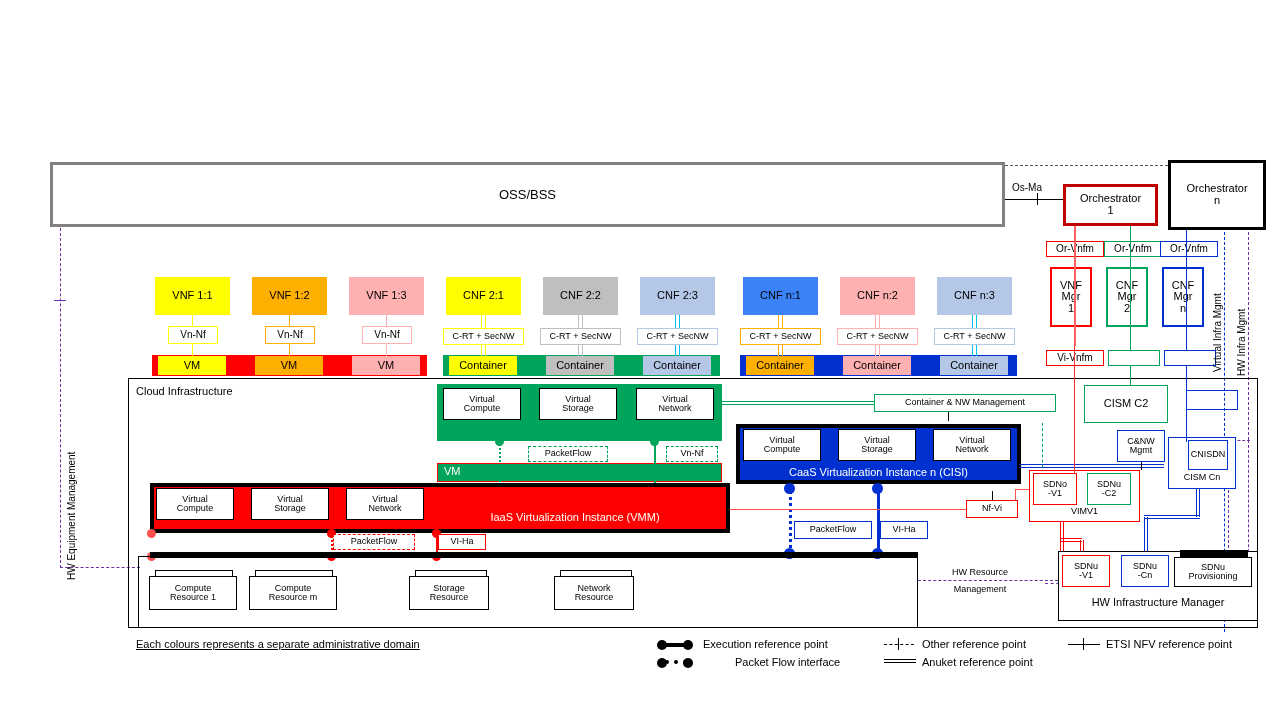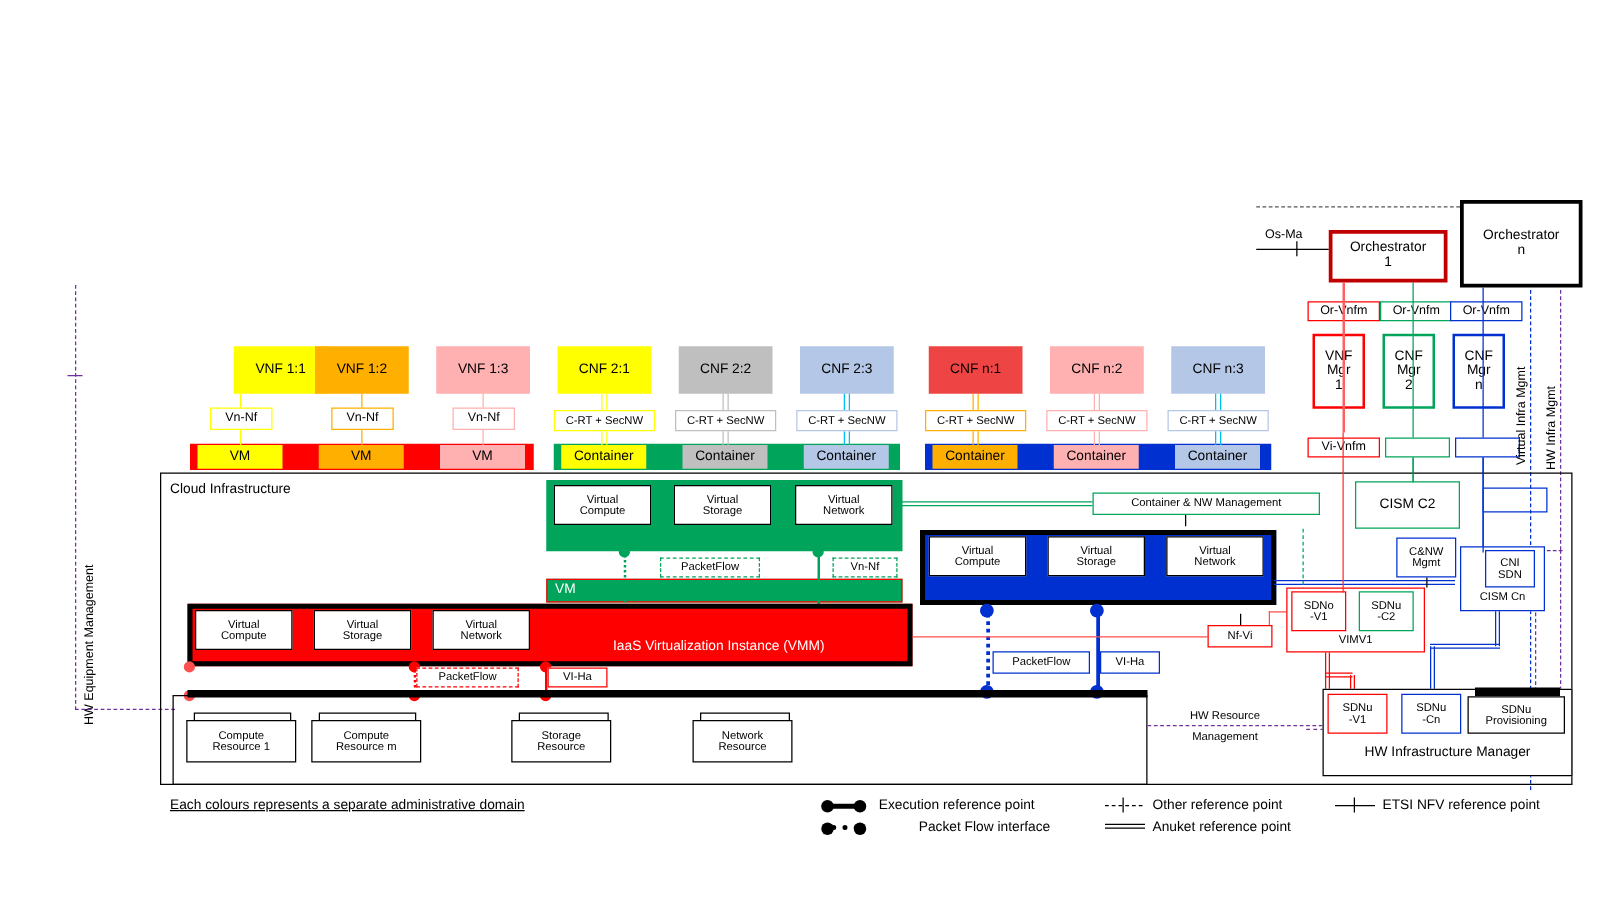--- a/index.html
+++ b/index.html
@@ -14,20 +14,23 @@
   .xs{font-size:9px;}
   .vert{writing-mode:vertical-rl;transform:rotate(180deg);}
   .whitebox{background:#fff;}
   .dot{border-radius:50%;}
 </style>
 </head>
 <body>
 
 <div id="stage">
 
+  <div class="abs ctr" style="left:50px;top:162px;width:955px;height:65px;border:3px solid #808080;background:#fff;font-size:13px;">
+    <span>OSS/BSS</span>
+  </div>
 
   <div class="abs" style="left:1005px;top:199px;width:63px;height:0;border-top:1px solid #000;"></div>
   <div class="abs" style="left:1037px;top:193px;width:0;height:12px;border-left:1px solid #000;"></div>
   <div class="abs sm" style="left:1007px;top:182px;width:40px;text-align:center;">Os-Ma</div>
 
   <div class="abs ctr" style="left:1063px;top:184px;width:95px;height:42px;border:3px solid #C00000;background:#fff;font-size:11px;flex-direction:column;">
     <span>Orchestrator</span>
     <span>1</span>
   </div>
   <div class="abs ctr" style="left:1168px;top:160px;width:98px;height:70px;border:3px solid #000;background:#fff;font-size:11px;flex-direction:column;">
@@ -82,21 +85,21 @@
 
   <div class="abs" style="left:60px;top:228px;width:0;height:340px;border-left:1.5px dashed #7030A0;"></div>
   <div class="abs" style="left:54px;top:300px;width:12px;height:0;border-top:1px solid #7030A0;"></div>
   <div class="abs vert sm" style="left:66px;top:410px;height:170px;">HW Equipment Management</div>
   <div class="abs" style="left:60px;top:567px;width:80px;height:0;border-top:1.5px dashed #7030A0;"></div>
 
   <div class="abs" style="left:152px;top:355px;width:275px;height:21px;background:#FF0000;"></div>
   <div class="abs" style="left:443px;top:355px;width:277px;height:21px;background:#00A45A;"></div>
   <div class="abs" style="left:740px;top:355px;width:277px;height:21px;background:#0030D0;"></div>
 
-  <div class="abs ctr lbl" style="left:155px;top:277px;width:75px;height:38px;background:#FFFF00;margin-left:32px;">
+  <div class="abs ctr lbl" style="left:155px;top:277px;width:75px;height:38px;background:#FFFF00;">
     <span>VNF 1:1</span>
     </div>
   <div class="abs" style="left:192px;top:315px;width:0;height:50px;border-left:1.5px solid #FFFF00;"></div>
   <div class="abs ctr sm whitebox" style="left:168px;top:326px;width:50px;height:18px;border:1px solid #FFFF00;">
     <span>Vn-Nf</span>
     </div>
   <div class="abs ctr lbl" style="left:158px;top:356px;width:68px;height:19px;background:#FFFF00;">
     <span>VM</span>
     </div>
 
@@ -148,21 +151,21 @@
     <span>CNF 2:3</span>
     </div>
   <div class="abs" style="left:675px;top:315px;width:5px;height:50px;border-left:1.5px solid #00C0F0;border-right:1.5px solid #00C0F0;"></div>
   <div class="abs ctr xs whitebox" style="left:637px;top:328px;width:81px;height:17px;border:1px solid #B4C7E7;">
     <span>C-RT + SecNW</span>
     </div>
   <div class="abs ctr lbl" style="left:643px;top:356px;width:68px;height:19px;background:#B4C7E7;">
     <span>Container</span>
     </div>
 
-  <div class="abs ctr lbl" style="left:743px;top:277px;width:75px;height:38px;background:#ef4444;">
+  <div class="abs ctr lbl" style="left:743px;top:277px;width:75px;height:38px;background:#3b82f6;">
     <span>CNF n:1</span>
     </div>
   <div class="abs" style="left:778px;top:315px;width:5px;height:50px;border-left:1.5px solid #FFAF00;border-right:1.5px solid #FFAF00;"></div>
   <div class="abs ctr xs whitebox" style="left:740px;top:328px;width:81px;height:17px;border:1px solid #FFAF00;">
     <span>C-RT + SecNW</span>
     </div>
   <div class="abs ctr lbl" style="left:746px;top:356px;width:68px;height:19px;background:#FFAF00;">
     <span>Container</span>
     </div>
 
@@ -233,20 +236,21 @@
     <span>Compute</span>
     </div>
   <div class="abs ctr xs whitebox" style="left:838px;top:429px;width:78px;height:32px;border:1px solid #000;flex-direction:column;">
     <span>Virtual</span>
     <span>Storage</span>
     </div>
   <div class="abs ctr xs whitebox" style="left:933px;top:429px;width:78px;height:32px;border:1px solid #000;flex-direction:column;">
     <span>Virtual</span>
     <span>Network</span>
     </div>
+  <div class="abs ctr lbl" style="left:740px;top:464px;width:277px;height:18px;color:#fff;">CaaS Virtualization Instance n (CISI)</div>
 
   <div class="abs" style="left:1019px;top:464px;width:145px;height:4px;border-top:1.5px solid #0030D0;border-bottom:1.5px solid #0030D0;"></div>
 
   <div class="abs" style="left:789px;top:486px;width:0;height:68px;border-left:3px dotted #0030D0;"></div>
   <div class="abs dot" style="left:784px;top:483px;width:11px;height:11px;background:#0030D0;"></div>
   <div class="abs dot" style="left:784px;top:548px;width:11px;height:11px;background:#0030D0;"></div>
   <div class="abs ctr xs whitebox" style="left:794px;top:521px;width:78px;height:18px;border:1px solid #0030D0;">
     <span>PacketFlow</span>
     </div>
   <div class="abs" style="left:877px;top:486px;width:0;height:68px;border-left:3px solid #0030D0;"></div>
@@ -335,21 +339,21 @@
     </div>
   <div class="abs" style="left:1042px;top:423px;width:0;height:50px;border-left:1.5px dashed #00A45A;"></div>
 
   <div class="abs ctr xs whitebox" style="left:1117px;top:430px;width:48px;height:32px;border:1px solid #0030D0;flex-direction:column;">
     <span>C&amp;NW</span>
     <span>Mgmt</span>
     </div>
   <div class="abs" style="left:1141px;top:462px;width:0;height:8px;border-left:1px solid #000;"></div>
 
   <div class="abs whitebox" style="left:1168px;top:437px;width:68px;height:52px;border:1px solid #0030D0;"></div>
-  <div class="abs ctr xs whitebox" style="left:1188px;top:440px;width:40px;height:30px;border:1px solid #0030D0;flex-direction:column;">
+  <div class="abs ctr xs whitebox" style="left:1188px;top:440px;width:40px;height:30px;border:1px solid #0030D0;flex-direction:row;">
     <span>CNI</span>
     <span>SDN</span>
     </div>
   <div class="abs xs" style="left:1168px;top:472px;width:68px;text-align:center;">CISM Cn</div>
 
   <div class="abs whitebox" style="left:1029px;top:470px;width:111px;height:52px;border:1px solid #FF0000;"></div>
   <div class="abs ctr xs whitebox" style="left:1033px;top:473px;width:44px;height:32px;border:1px solid #FF0000;flex-direction:column;">
     <span>SDNo</span>
     <span>-V1</span>
     </div>

